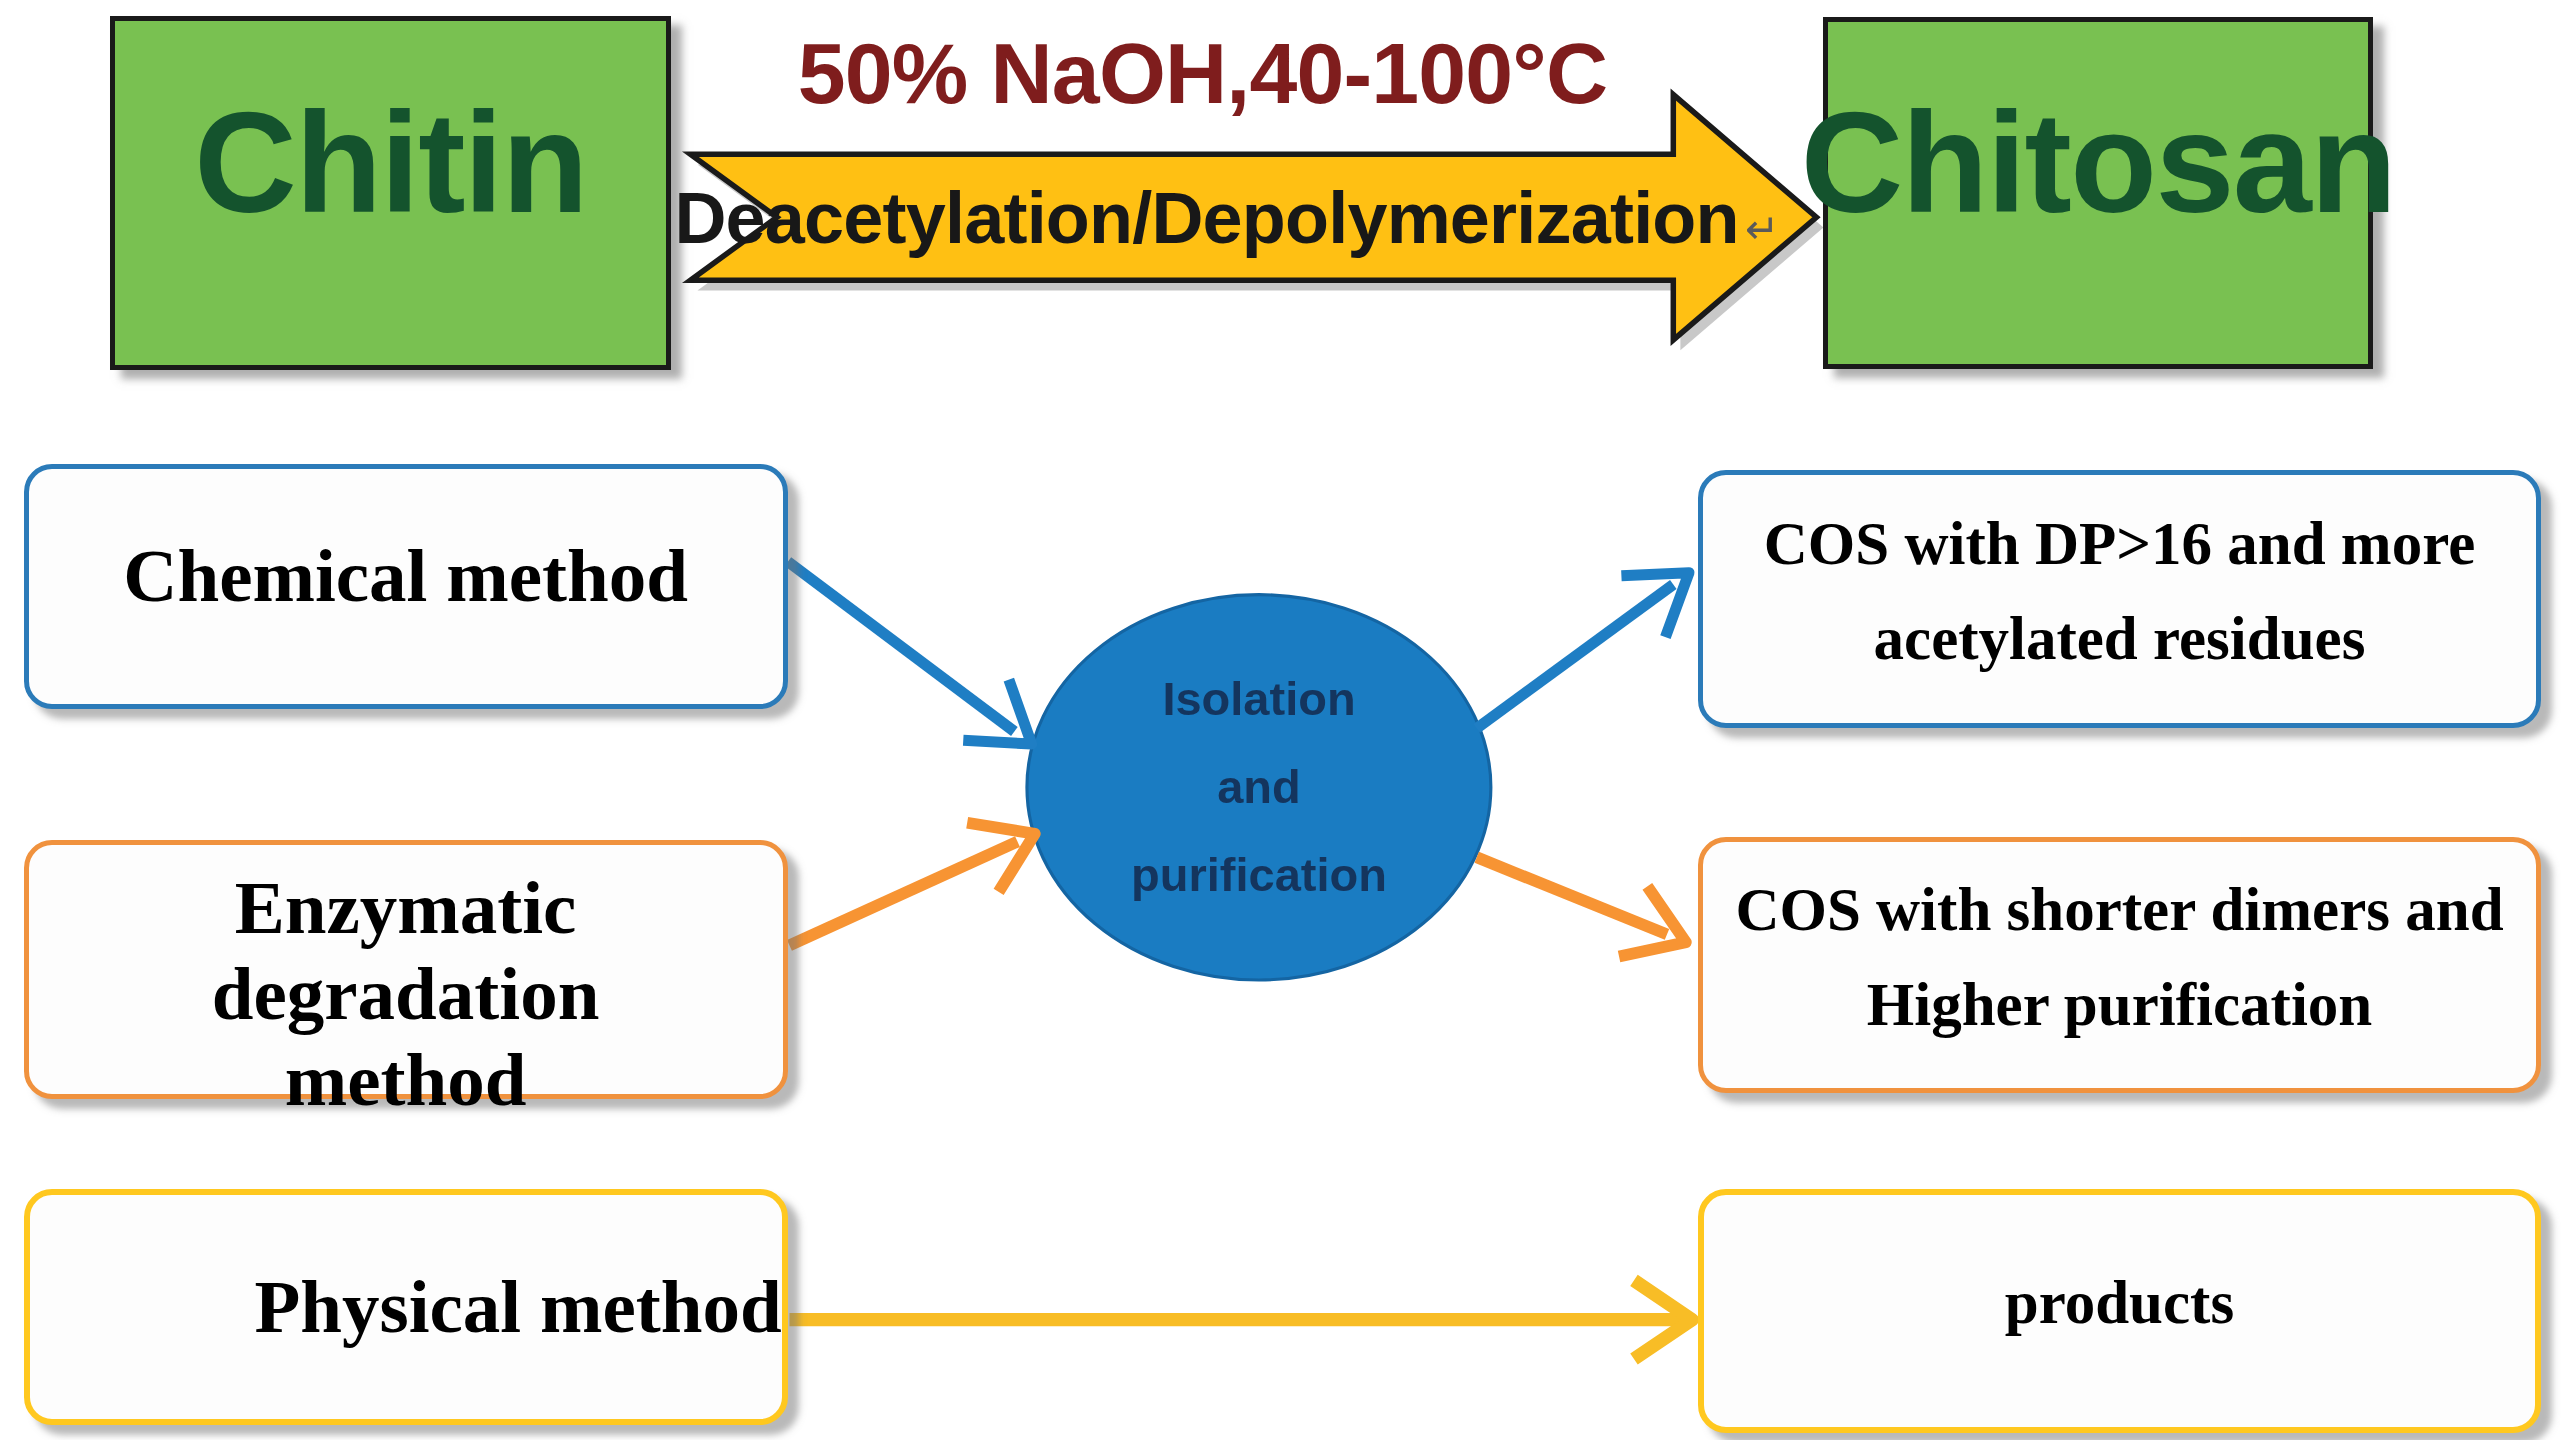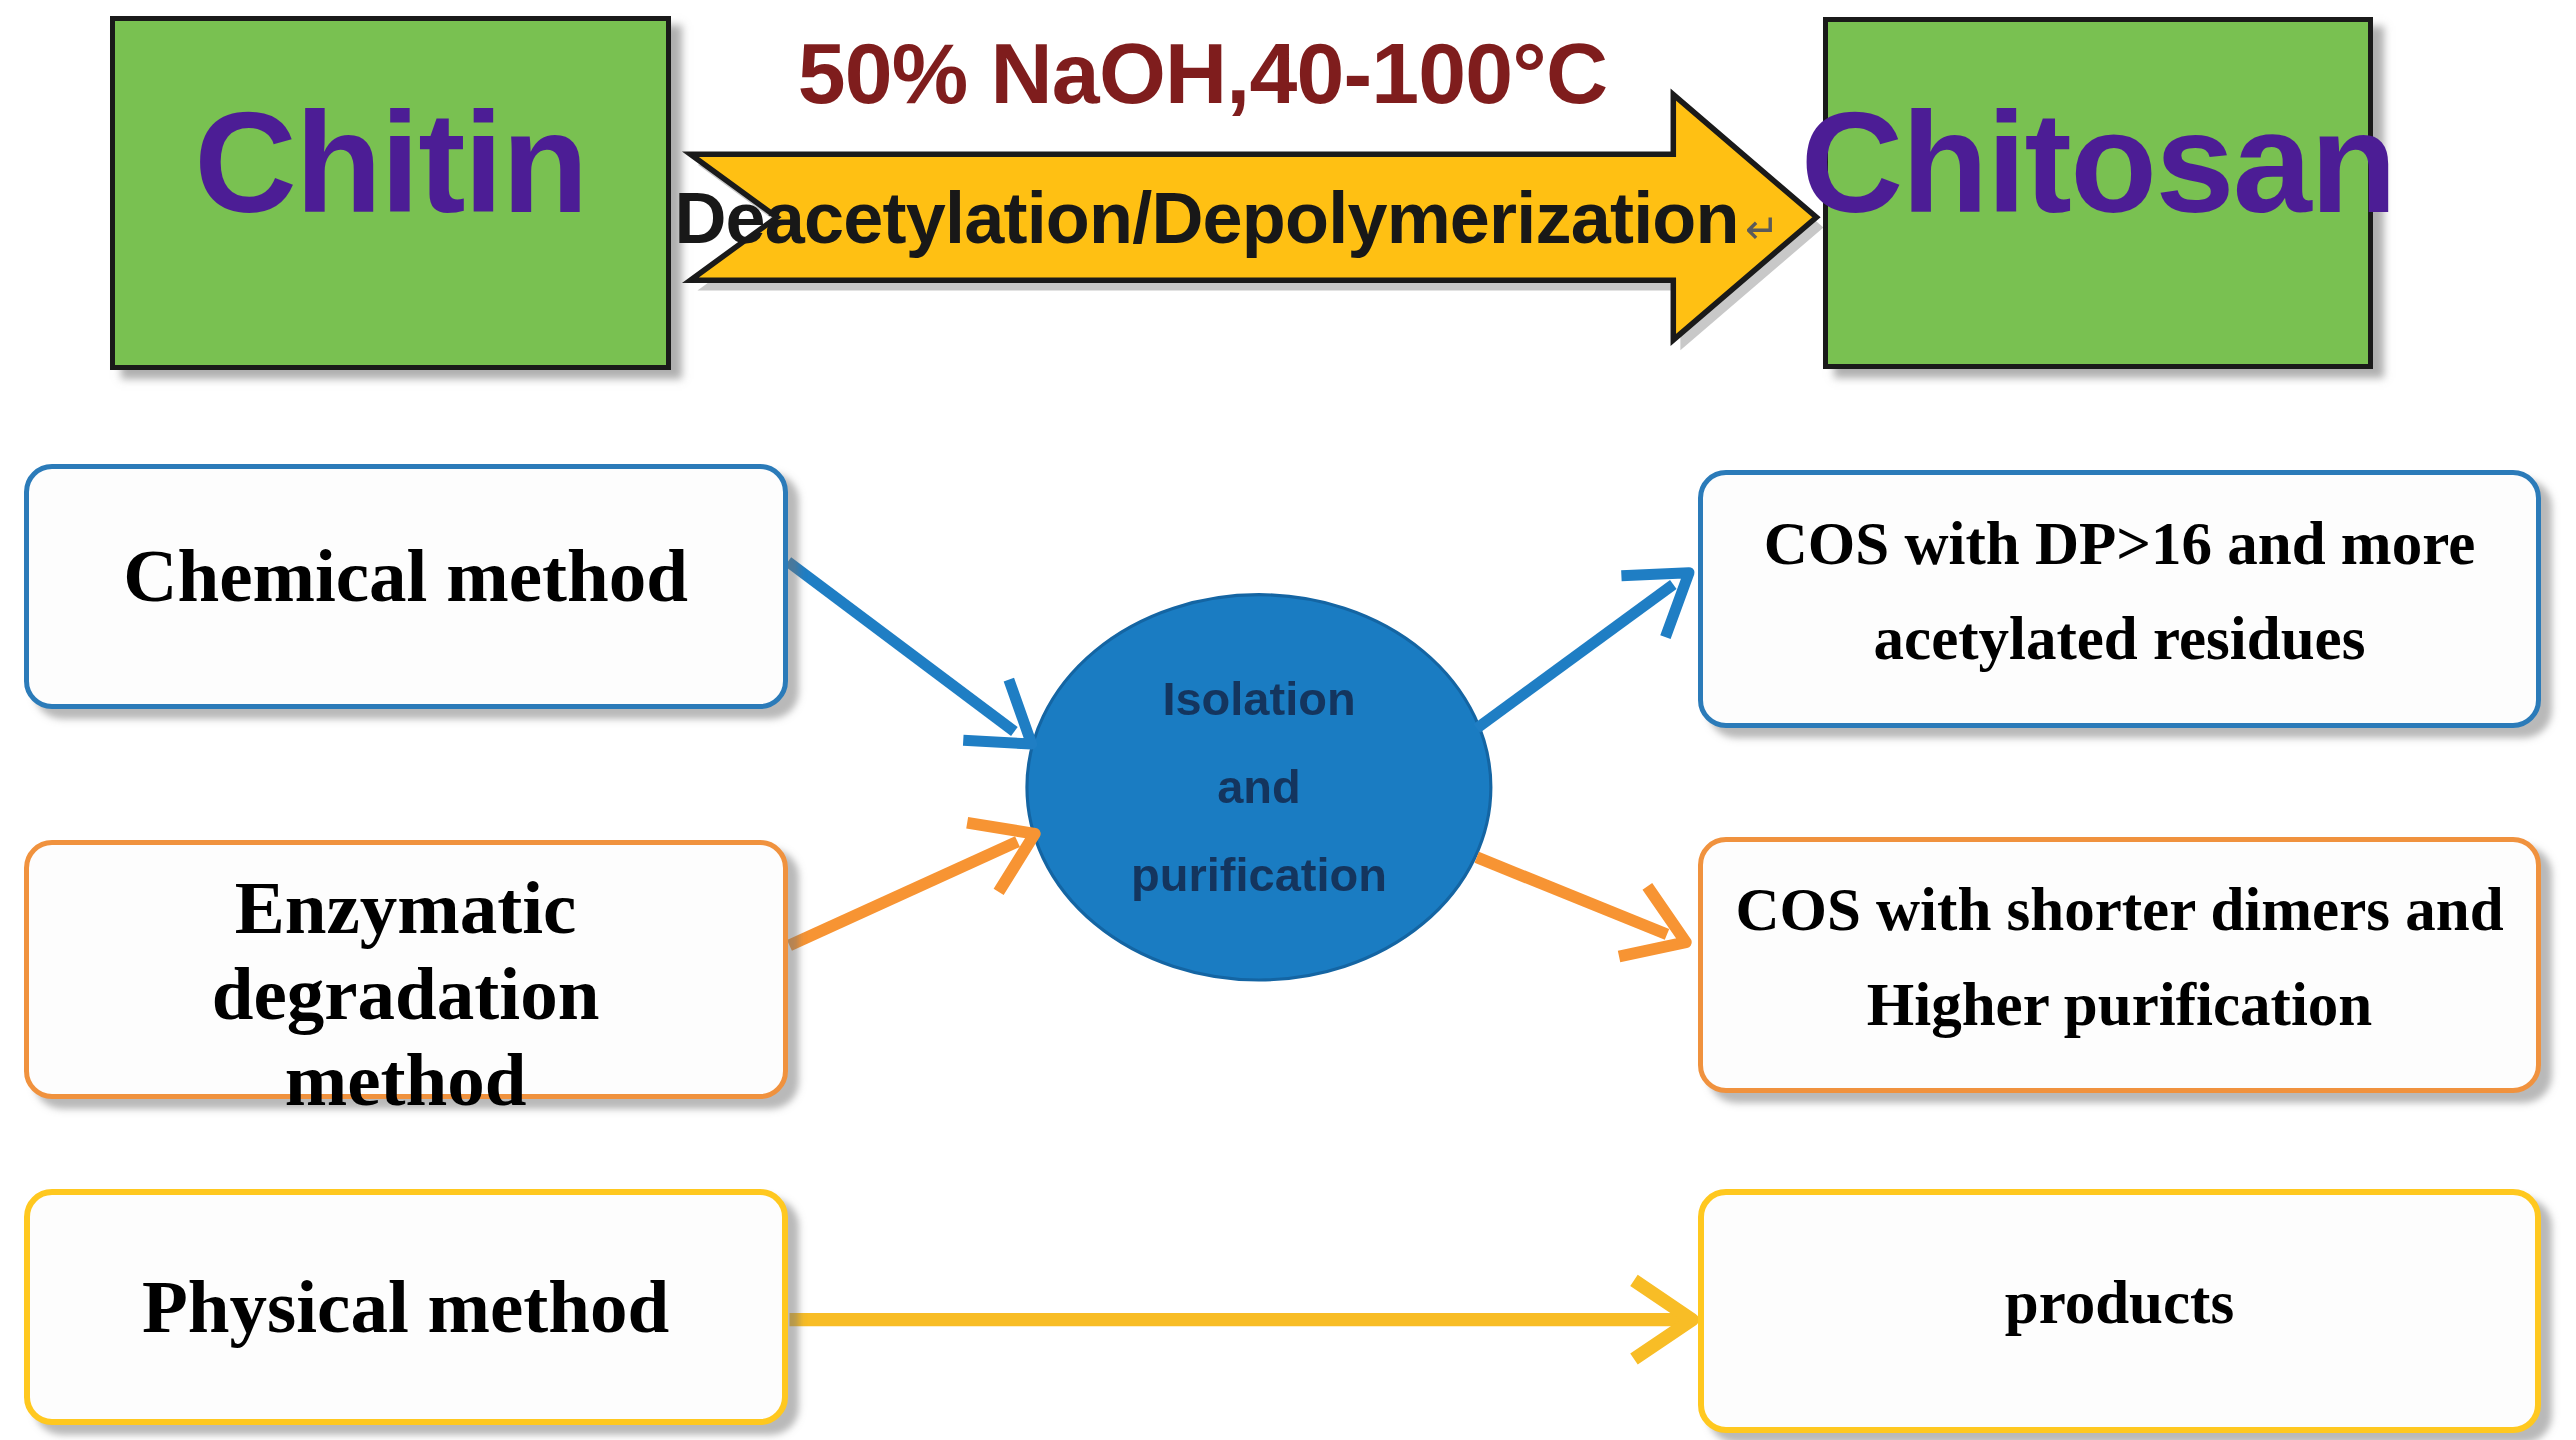--- a/index.html
+++ b/index.html
@@ -21,21 +21,21 @@
   
   .green-box {
     position: absolute;
     background: #79C151;
     border: 5.5px solid #1a1a1a;
     box-shadow: 11px 9.4px 7.9px rgba(110,110,110,0.55);
     display: flex; align-items: center; justify-content: center;
     box-sizing: border-box;
   }
   .green-box .biglabel {
-    font-size: 142px; font-weight: 700; color: #4c1d95;
+    font-size: 142px; font-weight: 700; color: #14532d;
     letter-spacing: -1.6px;
     transform: translateY(-30px);
   }
   #chitin-box  { left: 110px; top: 15.7px;  width: 561px; height: 354px; }
   #chitosan-box{ left: 1823px; top: 17.3px; width: 550px; height: 352px; }
 
   
   .round-box {
     position: absolute;
     background: #fdfdfd;
@@ -48,21 +48,21 @@
     color: #000000; font-weight: 700; font-family: Liberation Serif, serif;
   }
   .blue-border   { border: 5.5px solid #2B7BB9; }
   .orange-border { border: 5.5px solid #F0923E; }
   .yellow-border { border: 6.3px solid #FFC81F; }
 
   #chemical-box  { left: 23.6px; top: 464px;  width: 764px; height: 245px; font-size: 75px; }
   #chemical-box .line { transform: translateY(-11px); }
   #enzymatic-box { left: 23.6px; top: 840px; width: 764px; height: 259px;
                    font-size: 75px; justify-content: space-between; padding: 20.4px 7.9px; }
-  #physical-box  { left: 23.6px; top: 1189px; width: 764px; height: 236px; font-size: 75px; }
+  #physical-box  { left: 23.6px; top: 1189px; width: 764px; height: 236px; font-size: 75px; align-items: flex-end; }
 
   .product-box { font-size: 61px; gap: 25px; padding: 7.9px 23.6px; }
   #product-1 { left: 1698px; top: 470px;  width: 843px; height: 258px; }
   #product-2 { left: 1698px; top: 837px; width: 843px; height: 256px; }
   #product-3 { left: 1698px; top: 1189px; width: 843px; height: 244px; }
   #product-1 .line, #product-2 .line, #product-3 .line { transform: translateY(-7.9px); }
 
   
   #condition-text {
     position: absolute; left: 723px; top: 23.6px; width: 959px;

